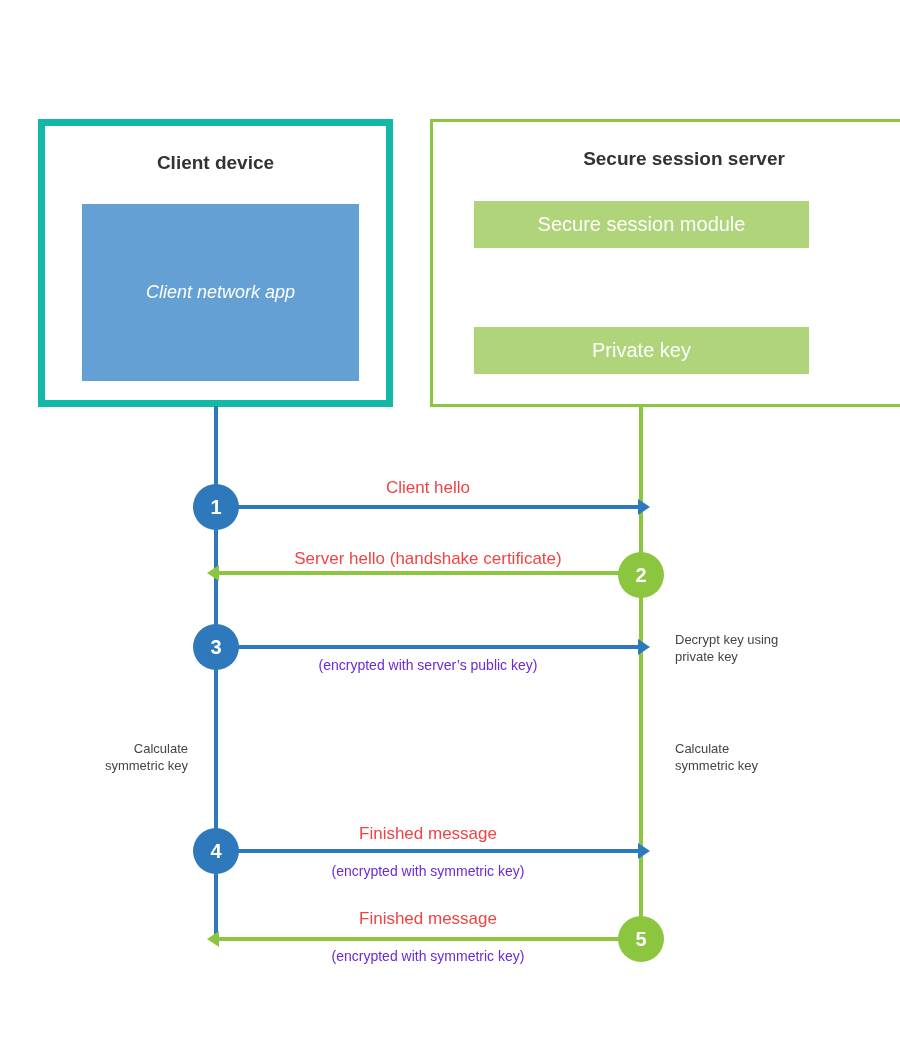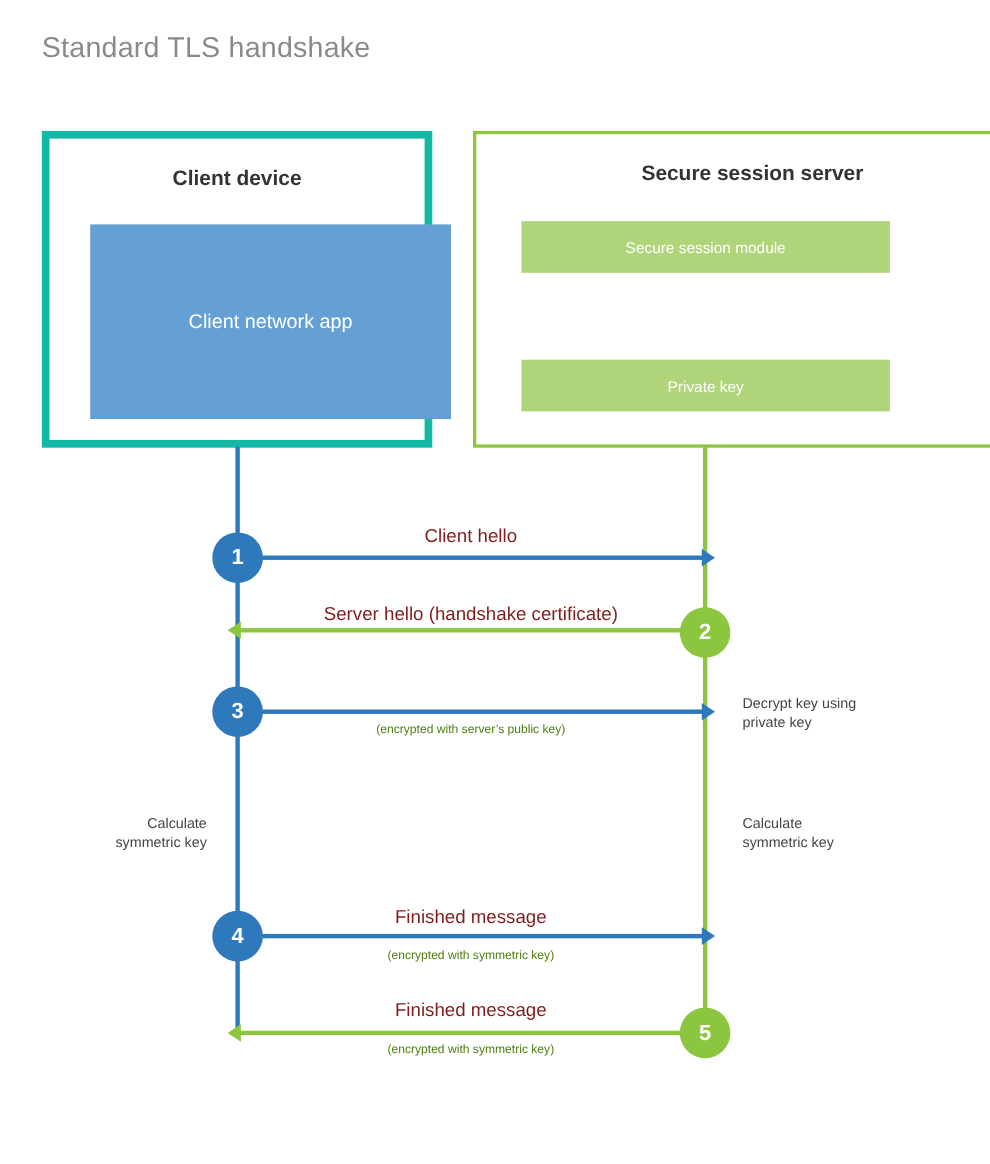--- a/index.html
+++ b/index.html
@@ -63,41 +63,42 @@
     font-size: 19px;
     font-weight: bold;
     color: #333333;
   }
 
   
   .client-app {
     position: absolute;
     left: 37px;
     top: 78px;
-    width: 328px;
+    width: 277px;
     height: 177px;
     background: #64a0d4;
     color: #ffffff;
     font-size: 18px;
     line-height: 25px;
     display: flex;
     align-items: center;
     justify-content: center;
     text-align: center;
     box-sizing: border-box;
     padding: 10px 16px;
+    font-style: italic;
   }
   .server-bar {
     position: absolute;
     left: 41px;
     width: 335px;
     height: 47px;
     background: #afd47a;
     color: #ffffff;
-    font-size: 14px;
+    font-size: 20px;
     display: flex;
     align-items: center;
     justify-content: center;
     text-align: center;
     box-sizing: border-box;
   }
   .server-bar-0 { top: 79px; }
   .server-bar-1 { top: 142px; }
   .server-bar-2 { top: 205px; }
 
@@ -157,45 +158,44 @@
     justify-content: center;
   }
   .step-circle.blue  { background: #2e78bc; }
   .step-circle.green { background: #8cc63e; }
 
   
   .msg-label {
     position: absolute;
     text-align: center;
     font-size: 17px;
-    color: #7f1d1d;
+    color: #ef4444;
     white-space: nowrap;
   }
   .msg-sub {
     position: absolute;
     text-align: center;
-    font-size: 11px;
-    color: #4d7c0f;
+    font-size: 14px;
+    color: #6d28d9;
     white-space: nowrap;
   }
   .note {
     position: absolute;
     font-size: 13px;
     line-height: 17px;
     color: #444444;
   }
   .note.right-align { text-align: right; }
   .note.left-align  { text-align: left; }
 </style>
 </head>
 <body>
 
 <div id="page">
 
-  <div class="title">Standard TLS handshake</div>
 
   <div class="panel panel-client">
     <div class="panel-title">Client device</div>
     <div class="client-app">Client network app</div>
   </div>
 
   <div class="panel panel-server">
     <div class="panel-title">Secure session server</div>
     <div class="server-bar server-bar-0">Secure session module</div>
     <div class="server-bar server-bar-2">Private key</div>

